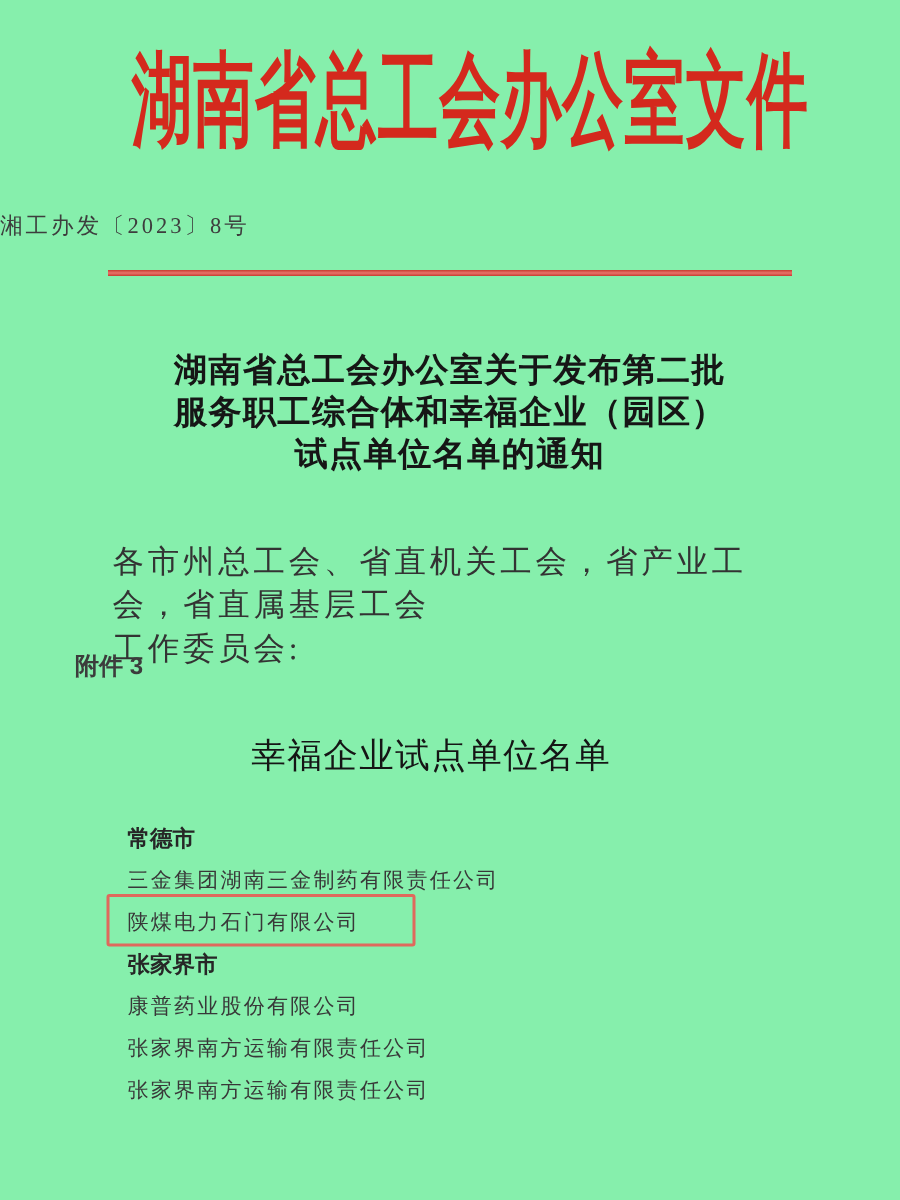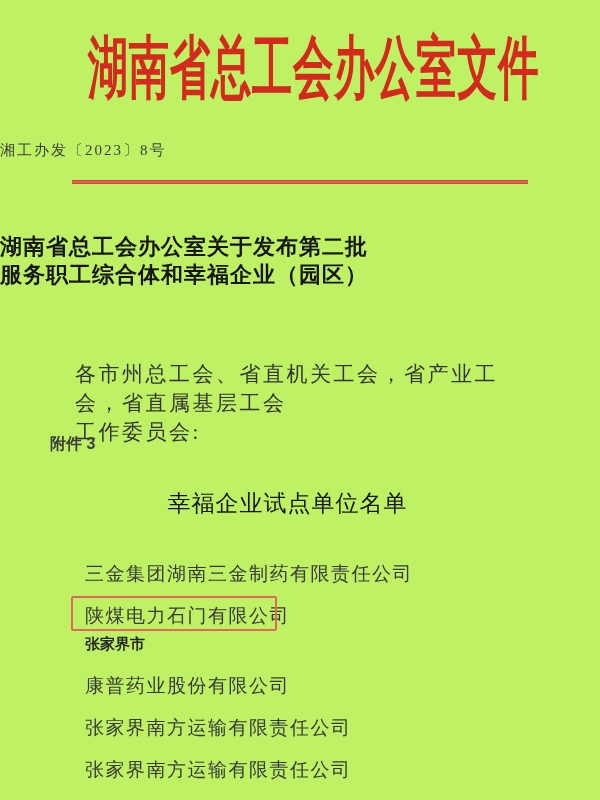--- a/index.html
+++ b/index.html
@@ -4,21 +4,21 @@
 <style>
   html, body {
     margin: 0;
     padding: 0;
     background: #ffffff;
   }
   .doc {
     position: relative;
     width: 600px;
     height: 800px;
-    background: #bef264;
+    background: #86efac;
     overflow: hidden;
     font-family: "Liberation Serif", "DejaVu Serif", serif;
     color: #2f2f2f;
   }
   
   .masthead-wrap {
     position: absolute;
     top: 36px;
     left: 0;
     width: 100%;
@@ -54,20 +54,21 @@
     width: 456px;
     height: 4px;
     background: linear-gradient(#c83a30, #e8746a, #c83a30);
   }
   
   .doc-title {
     position: absolute;
     top: 233px;
     left: 0;
     width: 100%;
+    text-align: center;
     font-size: 22px;
     font-weight: bold;
     color: #161616;
     line-height: 28px;
     letter-spacing: 1px;
   }
   
   .addressee {
     position: absolute;
     top: 360px;
@@ -112,24 +113,23 @@
     line-height: 28px;
     white-space: nowrap;
   }
   .city {
     font-family: "Liberation Sans", "DejaVu Sans", sans-serif;
     font-weight: 700;
     font-size: 15px;
     color: #262626;
   }
   .company {
-    font-size: 19px;
+    font-size: 14px;
     letter-spacing: 1.5px;
     color: #383838;
-    margin-top: 14px;
   }
   
   .highlight-box {
     position: absolute;
     left: -14px;
     top: 50px;
     width: 202px;
     height: 31px;
     border: 2px solid #e0695c;
     border-radius: 2px;
@@ -145,35 +145,37 @@
     <span class="masthead">湖南省总工会办公室文件</span>
   </div>
 
   <div class="doc-number">湘工办发〔2023〕8号</div>
 
   <div class="red-line"></div>
 
   <div class="doc-title">
     <div>湖南省总工会办公室关于发布第二批</div>
     <div>服务职工综合体和幸福企业（园区）</div>
+    <div>试点单位名单的通知</div>
   </div>
 
   <div class="addressee">
     <div>各市州总工会、省直机关工会，省产业工会，省直属基层工会</div>
     <div>工作委员会:</div>
   </div>
 
   <div class="attachment">附件 3</div>
 
   <div class="list-title">幸福企业试点单位名单</div>
 
   <div class="unit-list">
 
     <div class="highlight-box"></div>
 
+    <div class="row city">常德市</div>
 
     <div class="row company">三金集团湖南三金制药有限责任公司</div>
 
     <div class="row company">陕煤电力石门有限公司</div>
 
     <div class="row city">张家界市</div>
 
     <div class="row company">康普药业股份有限公司</div>
 
     <div class="row company">张家界南方运输有限责任公司</div>

